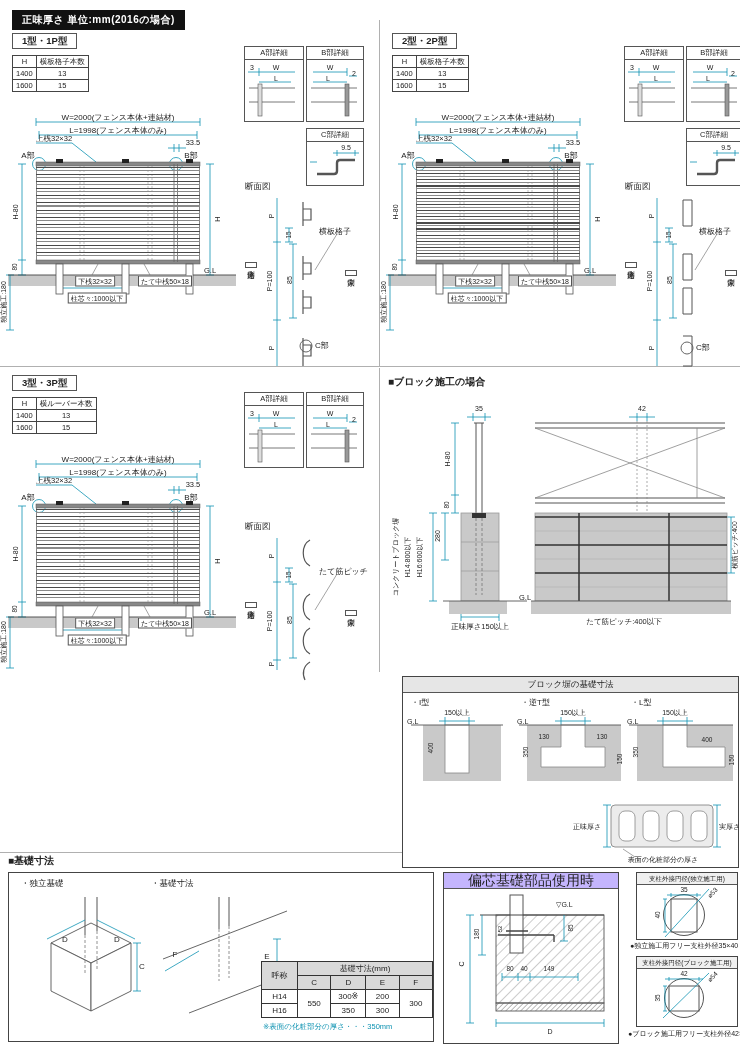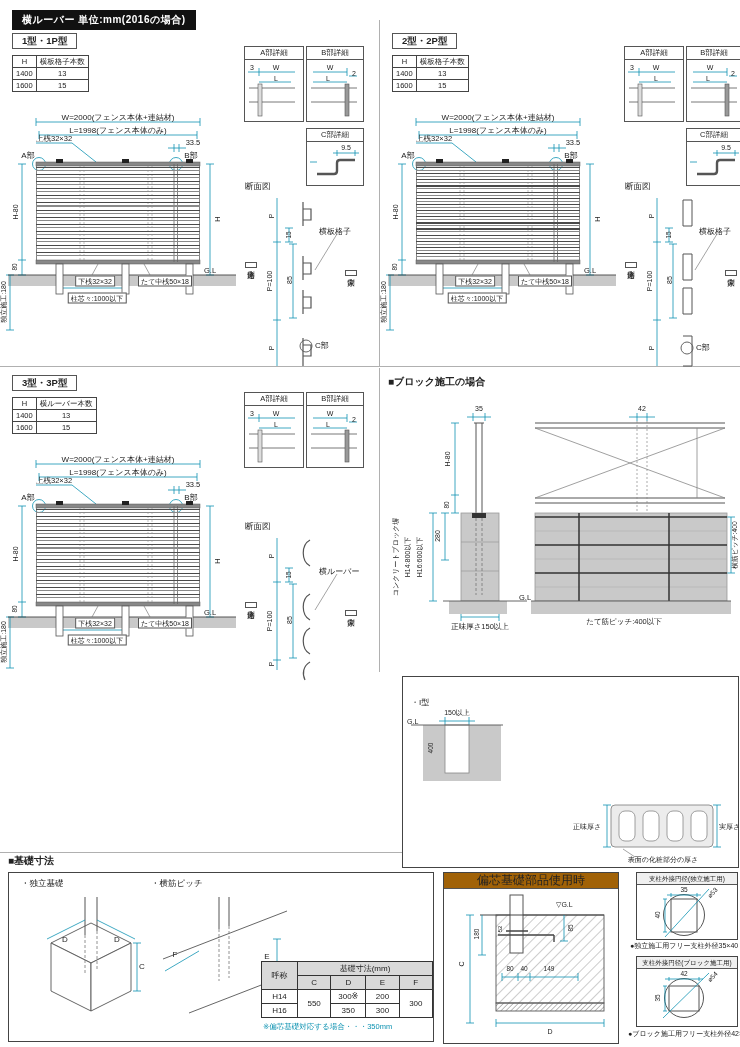--- a/index.html
+++ b/index.html
@@ -35,21 +35,21 @@
   .obox{position:absolute;border:1.2px solid #444;background:#fff;}
   .tbar{height:15px;border-bottom:1px solid #555;background:#e6e6e6;text-align:center;
         font-size:8.5px;line-height:15px;}
   .divl{position:absolute;background:#b0b0b0;}
   .vbox{border:1px solid #555;padding:2px 1px;font-size:7.5px;background:#fff;}
   .note{position:absolute;font-size:7.6px;line-height:1.35;white-space:normal;}
 </style>
 </head>
 <body>
 
-<div class="h1bar">横ルーバー 単位:mm(2016の場合)</div>
+<div class="h1bar">正味厚さ 単位:mm(2016の場合)</div>
 
 <div class="divl" style="left:0;top:366px;width:740px;height:1px"></div>
 <div class="divl" style="left:379px;top:20px;width:1px;height:346px"></div>
 <div class="divl" style="left:379px;top:368px;width:1px;height:304px"></div>
 <div class="divl" style="left:0;top:852px;width:438px;height:1px"></div>
 
 <div class="panel" style="left:0;top:28px;width:378px;height:338px">
   <div class="tbox" style="left:12px;top:5px">1型・1P型</div>
   <table class="spec" style="left:12px;top:27px">
     <tbody>
@@ -418,21 +418,21 @@
         <path d="M34,20V152M30,64H38M30,142H38M42,50H50M42,64H50M46,50V64M46,66H54M46,140H54M50,66V140"></path>
       </g>
       <path d="M67,22c-9,5 -9,21 0,26 M67,76c-9,5 -9,21 0,26 M67,110c-9,5 -9,21 0,26 M67,144c-7,4 -8,12 -5,18" stroke="#555" stroke-width="1.2" fill="none"></path>
       <path d="M94,56L72,92" stroke="#666" stroke-width="0.6"></path>
     </svg>
     <span class="L R f7" style="left:28px;top:38px">P</span>
     <span class="L R f7" style="left:26px;top:103px">P=100</span>
     <span class="L R f7" style="left:46px;top:102px">85</span>
     <span class="L R f65" style="left:46px;top:57px">15</span>
     <span class="L R f7" style="left:28px;top:146px">P</span>
-    <span class="L" style="left:76px;top:50px">横ルーバー</span>
+    <span class="L" style="left:76px;top:50px">たて筋ピッチ</span>
     <span class="L V vbox" style="left:2px;top:84px">道路側</span>
     <span class="L V vbox" style="left:102px;top:92px">家側</span>
   </div>
 </div>
 
 <span class="L bold f10" style="left:388px;top:377px">■ブロック施工の場合</span>
 <div class="abs" style="left:385px;top:395px;width:352px;height:260px">
   <svg width="352" height="260">
     <g stroke="#0f93b2" stroke-width="0.8" fill="none">
       <path d="M88,18V26M100,18V26M82,22H106"></path>
@@ -469,37 +469,71 @@
   <span class="L R f7" style="left:22px;top:162px">H14:800以下</span>
   <span class="L R f7" style="left:34px;top:162px">H16:600以下</span>
   <span class="L f75" style="left:134px;top:199px">G.L</span>
   <span class="L f75" style="left:66px;top:228px;width:58px;text-align:center;white-space:normal;line-height:1.15">正味厚さ150以上</span>
   <span class="L C f7" style="left:257px;top:13px">42</span>
   <span class="L R f68" style="left:350px;top:150px">横筋ピッチ:400</span>
   <span class="L C f75" style="left:239px;top:227px">たて筋ピッチ:400以下</span>
 </div>
 
 <div class="obox" style="left:402px;top:676px;width:335px;height:190px">
+  <div class="tbar">ブロック塀の基礎寸法</div>
 
   <div class="abs" style="left:4px;top:20px;width:108px;height:102px">
     <svg width="108" height="102">
       <g stroke="#0f93b2" stroke-width="0.8" fill="none">
           <path d="M38,20V28M62,20V28M32,24H68M30,30V72M26,30H34M26,72H34"></path>
         </g>
       <rect x="16" y="28" width="78" height="56" fill="#c9c9c9"></rect>
       <rect x="38" y="28" width="24" height="48" fill="#fff" stroke="#888" stroke-width="0.8"></rect>
       <path d="M4,28H96" stroke="#555" stroke-width="0.9"></path>
     </svg>
     <span class="L" style="left:4px;top:2px">・I型</span>
     <span class="L C f7" style="left:50px;top:15px">150以上</span>
     <span class="L f7" style="left:0;top:21px">G.L</span>
     <span class="L R f65" style="left:24px;top:51px">400</span>
   </div>
 
-
+  <div class="abs" style="left:114px;top:20px;width:108px;height:102px">
+    <svg width="108" height="102">
+      <g stroke="#0f93b2" stroke-width="0.8" fill="none">
+          <path d="M44,20V28M68,20V28M38,24H74M16,30V80M12,30H20M12,80H20M98,52V72M94,52H102M94,72H102M12,35H42M70,35H100"></path>
+        </g>
+      <rect x="10" y="28" width="94" height="56" fill="#c9c9c9"></rect>
+      <path d="M44,28h24v22h20v20h-64v-20h20z" fill="#fff" stroke="#888" stroke-width="0.8"></path>
+      <path d="M2,28H104" stroke="#555" stroke-width="0.9"></path>
+    </svg>
+    <span class="L" style="left:4px;top:2px">・逆T型</span>
+    <span class="L C f7" style="left:56px;top:15px">150以上</span>
+    <span class="L f7" style="left:0;top:21px">G.L</span>
+    <span class="L C f65" style="left:27px;top:40px">130</span>
+    <span class="L C f65" style="left:85px;top:40px">130</span>
+    <span class="L R f65" style="left:9px;top:55px">350</span>
+    <span class="L R f65" style="left:103px;top:62px">150</span>
+  </div>
+
+  <div class="abs" style="left:224px;top:20px;width:108px;height:102px">
+    <svg width="108" height="102">
+      <g stroke="#0f93b2" stroke-width="0.8" fill="none">
+          <path d="M36,20V28M60,20V28M30,24H66M16,30V80M12,30H20M12,80H20M100,54V72M96,54H104M96,72H104M60,50H98M60,46V54M98,46V54"></path>
+        </g>
+      <rect x="10" y="28" width="96" height="56" fill="#c9c9c9"></rect>
+      <path d="M36,28h24v22h38v20h-62z" fill="#fff" stroke="#888" stroke-width="0.8"></path>
+      <path d="M2,28H106" stroke="#555" stroke-width="0.9"></path>
+    </svg>
+    <span class="L" style="left:4px;top:2px">・L型</span>
+    <span class="L C f7" style="left:48px;top:15px">150以上</span>
+    <span class="L f7" style="left:0;top:21px">G.L</span>
+    <span class="L C f65" style="left:80px;top:43px">400</span>
+    <span class="L R f65" style="left:9px;top:55px">350</span>
+    <span class="L R f65" style="left:105px;top:63px">150</span>
+  </div>
 
 
   <div class="abs" style="left:168px;top:124px;width:164px;height:62px">
     <svg width="164" height="62">
       <rect x="40" y="4" width="102" height="42" rx="4" fill="#ececec" stroke="#888" stroke-width="0.9"></rect>
       <rect x="48" y="10" width="16" height="30" rx="6" fill="#fff" stroke="#888" stroke-width="0.8"></rect>
       <rect x="72" y="10" width="16" height="30" rx="6" fill="#fff" stroke="#888" stroke-width="0.8"></rect>
       <rect x="96" y="10" width="16" height="30" rx="6" fill="#fff" stroke="#888" stroke-width="0.8"></rect>
       <rect x="120" y="10" width="16" height="30" rx="6" fill="#fff" stroke="#888" stroke-width="0.8"></rect>
       <g stroke="#0f93b2" stroke-width="0.8" fill="none">
@@ -509,21 +543,21 @@
     </svg>
     <span class="L f7" style="left:2px;top:22px">正味厚さ</span>
     <span class="L f7" style="left:148px;top:22px">実厚さ</span>
     <span class="L C f7" style="left:92px;top:58px">表面の化粧部分の厚さ</span>
   </div>
 </div>
 
 <span class="L bold f10" style="left:8px;top:856px">■基礎寸法</span>
 <div class="obox" style="left:8px;top:872px;width:424px;height:168px">
   <span class="L f85" style="left:12px;top:6px">・独立基礎</span>
-  <span class="L f85" style="left:142px;top:6px">・横筋ピッチ</span>
+  <span class="L f85" style="left:142px;top:6px">・基礎寸法</span>
 
   <div class="abs" style="left:14px;top:22px;width:124px;height:122px">
     <svg width="124" height="122">
       <polygon points="28,48 68,28 108,48 68,68" fill="#fff" stroke="#555" stroke-width="0.9"></polygon>
       <polygon points="28,48 68,68 68,116 28,96" fill="#fff" stroke="#555" stroke-width="0.9"></polygon>
       <polygon points="68,68 108,48 108,96 68,116" fill="#fff" stroke="#555" stroke-width="0.9"></polygon>
       <path d="M62,2V40M74,2V36" stroke="#555" stroke-width="1"></path>
       <path d="M62,40V78M74,36V74" stroke="#777" stroke-width="0.8" stroke-dasharray="3,2"></path>
       <g stroke="#0f93b2" stroke-width="0.8" fill="none">
           <path d="M24,44L62,25M74,25L112,44M114,48V96M110,48H118M110,96H118"></path>
@@ -566,25 +600,25 @@
       <td>200</td>
       <td rowspan="2">300</td>
     </tr>
     <tr>
       <td>H16</td>
       <td>350</td>
       <td>300</td>
     </tr>
   </tbody>
     </table>
-  <span class="L cy f75" style="left:254px;top:150px">※偏芯基礎対応する場合・・・350mm</span>
+  <span class="L cy f75" style="left:254px;top:150px">※表面の化粧部分の厚さ・・・350mm</span>
 </div>
 
 <div class="obox" style="left:443px;top:872px;width:174px;height:170px">
-  <div class="tbar" style="background:#a16207;font-size:12px">偏芯基礎部品使用時</div>
+  <div class="tbar" style="background:#c4b5fd;font-size:14px">偏芯基礎部品使用時</div>
   <div class="abs" style="left:0;top:16px;width:174px;height:152px">
     <svg width="174" height="152">
       <defs>
         <pattern id="ht" width="7" height="7" patternUnits="userSpaceOnUse" patternTransform="rotate(45)">
           <line x1="0" y1="0" x2="0" y2="7" stroke="#9a9a9a" stroke-width="1"></line>
         </pattern>
         <pattern id="ht2" width="3.5" height="3.5" patternUnits="userSpaceOnUse" patternTransform="rotate(45)">
           <line x1="0" y1="0" x2="0" y2="3.5" stroke="#777" stroke-width="1"></line>
         </pattern>
       </defs>

